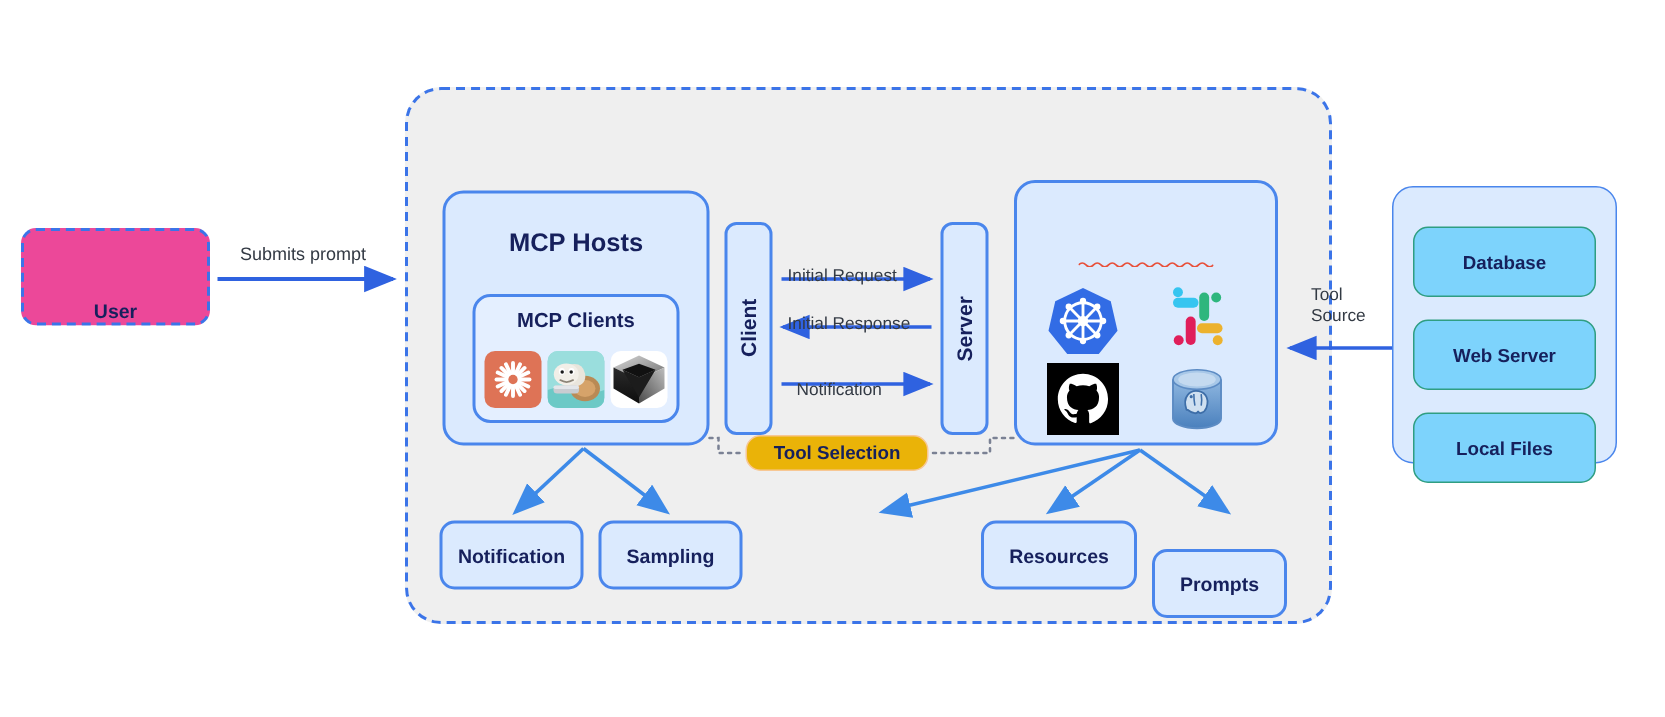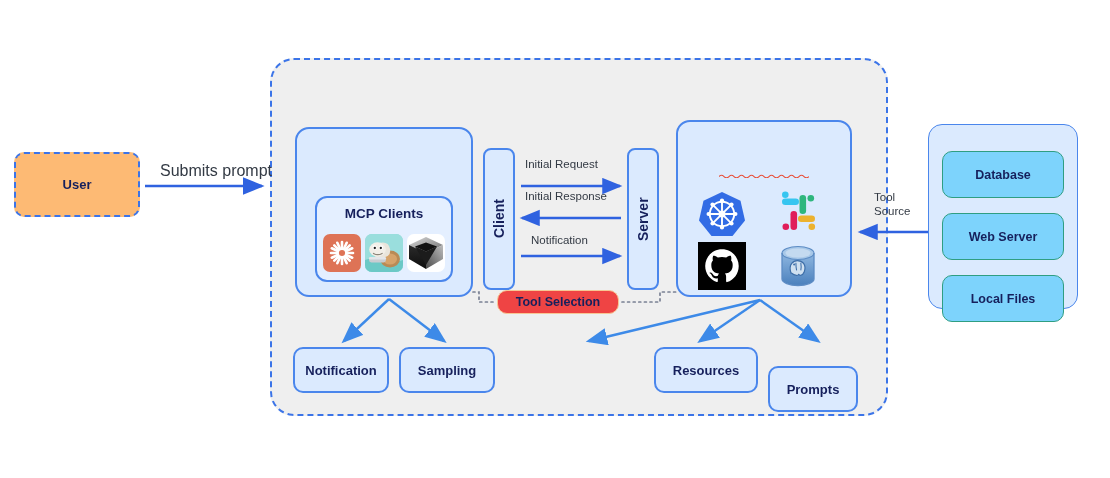--- a/index.html
+++ b/index.html
@@ -20,23 +20,23 @@
   
   .bx{
     display:flex;align-items:center;justify-content:center;
     text-align:center;
     color:#16205c;
     font-weight:bold;
     border-radius:10px;
     box-sizing:border-box;
   }
   .bx-blue-soft{ background:#dbeafe; border:2px solid #4a86ec; }
-  .bx-dashed{ background:#fdba74; border:2px dashed #3b74e8; }
+  .bx-dashed{ background:#ec4899; border:2px dashed #3b74e8;align-items:flex-end; }
   .bx-green{ background:#7dd3fc; border:1.6px solid #2f9e82;text-align:right; }
-  .bx-peach{ background:#ef4444; border:1.5px solid #f7c794; }
+  .bx-peach{ background:#eab308; border:1.5px solid #f7c794; }
 
   
   #outer{
     left:270px;top:58px;width:618px;height:358px;
     background:#efefef;
     border:2px dashed #3b74e8;
     border-radius:24px;
   }
 
   
@@ -64,21 +64,21 @@
   #clientbar{ left:483px; top:148px; width:32px; height:142px;
               background:#dbeafe;border:2px solid #4a86ec;border-radius:8px; }
   #serverbar{ left:627px; top:148px; width:32px; height:142px;
               background:#dbeafe;border:2px solid #4a86ec;border-radius:8px; }
   .vlabel{ position:absolute; font-size:14px; font-weight:bold; color:#16205c;
            writing-mode:vertical-rl; transform:rotate(180deg);
            left:0;top:0;width:100%;height:100%;
            display:flex;align-items:center;justify-content:center; }
 
   
-  .msg{ position:absolute; font-size:11.5px; color:#333a44; white-space:nowrap; }
+  .msg{ position:absolute; font-size:11.5px; color:#333a44; white-space:nowrap;margin-top:20px; }
 
   
   #servers{ left:676px; top:120px; width:176px; height:177px;
             background:#dbeafe;border:2px solid #4a86ec;border-radius:14px; }
   #servers-title{ position:absolute; left:676px; top:150px; width:176px;
                   text-align:center; font-size:17px; font-weight:bold; color:#16205c; }
   #servers-underline{ position:absolute; left:719px; top:174px; width:90px; height:4px; }
   #server-icons{ position:absolute; left:691px; top:190px; width:150px; height:100px;
                  display:grid; grid-template-columns:62px 62px; grid-template-rows:48px 48px;
                  gap:4px 14px; align-items:center; justify-items:center; }
@@ -91,21 +91,21 @@
   
   .leaf{ height:46px; font-size:13px; }
   #b-notification{ left:293px; top:347px; width:96px; }
   #b-sampling{    left:399px; top:347px; width:96px; }
   #b-tools{       left:552px; top:347px; width:92px; }
   #b-resources{   left:654px; top:347px; width:104px;text-align:center; }
   #b-prompts{     left:768px; top:366px; width:90px; }
 
   
   #user{ left:14px; top:152px; width:126px; height:65px; font-size:13px; }
-  #lbl-submits{ position:absolute; left:160px; top:162px; font-size:16px; color:#333a44; white-space:nowrap; }
+  #lbl-submits{ position:absolute; left:160px; top:162px; font-size:12px; color:#333a44; white-space:nowrap; }
 
   
   #dspanel{ left:928px; top:124px; width:150px; height:185px;
             background:#dbeafe; border:1.5px solid #4a86ec; border-radius:14px; }
   .dsbox{ left:942px; width:122px; height:47px; font-size:12.5px; }
   #ds-database{ top:151px; }
   #ds-web{      top:213px; }
   #ds-local{    top:275px; }
   #lbl-datasource{ position:absolute; left:874px; top:190px; width:54px;
                    font-size:11.5px; color:#333a44; line-height:14px; text-align:left; }
@@ -145,20 +145,21 @@
     <path d="M473 292 L479 292 L479 302 L494 302" stroke="#7a8194" stroke-width="1.7" fill="none" stroke-dasharray="2 3.6" stroke-linecap="round"></path>
     <path d="M622 302 L660 302 L660 292 L676 292" stroke="#7a8194" stroke-width="1.7" fill="none" stroke-dasharray="2 3.6" stroke-linecap="round"></path>
   </svg>
 
   <div class="node bx bx-dashed" id="user">
     <span>User</span>
   </div>
   <div id="lbl-submits">Submits prompt</div>
 
   <div class="node" id="hosts"></div>
+  <div id="hosts-title">MCP Hosts</div>
 
   <div class="node" id="clients"></div>
   <div id="clients-title">MCP Clients</div>
 
   <div id="client-icons">
 
     <span class="cicon ic-claude">
       <svg viewBox="0 0 38 38" width="38" height="38">
         <g stroke="#ffffff" stroke-width="2.6" stroke-linecap="round">
           <line x1="19" y1="8" x2="19" y2="30"></line>

